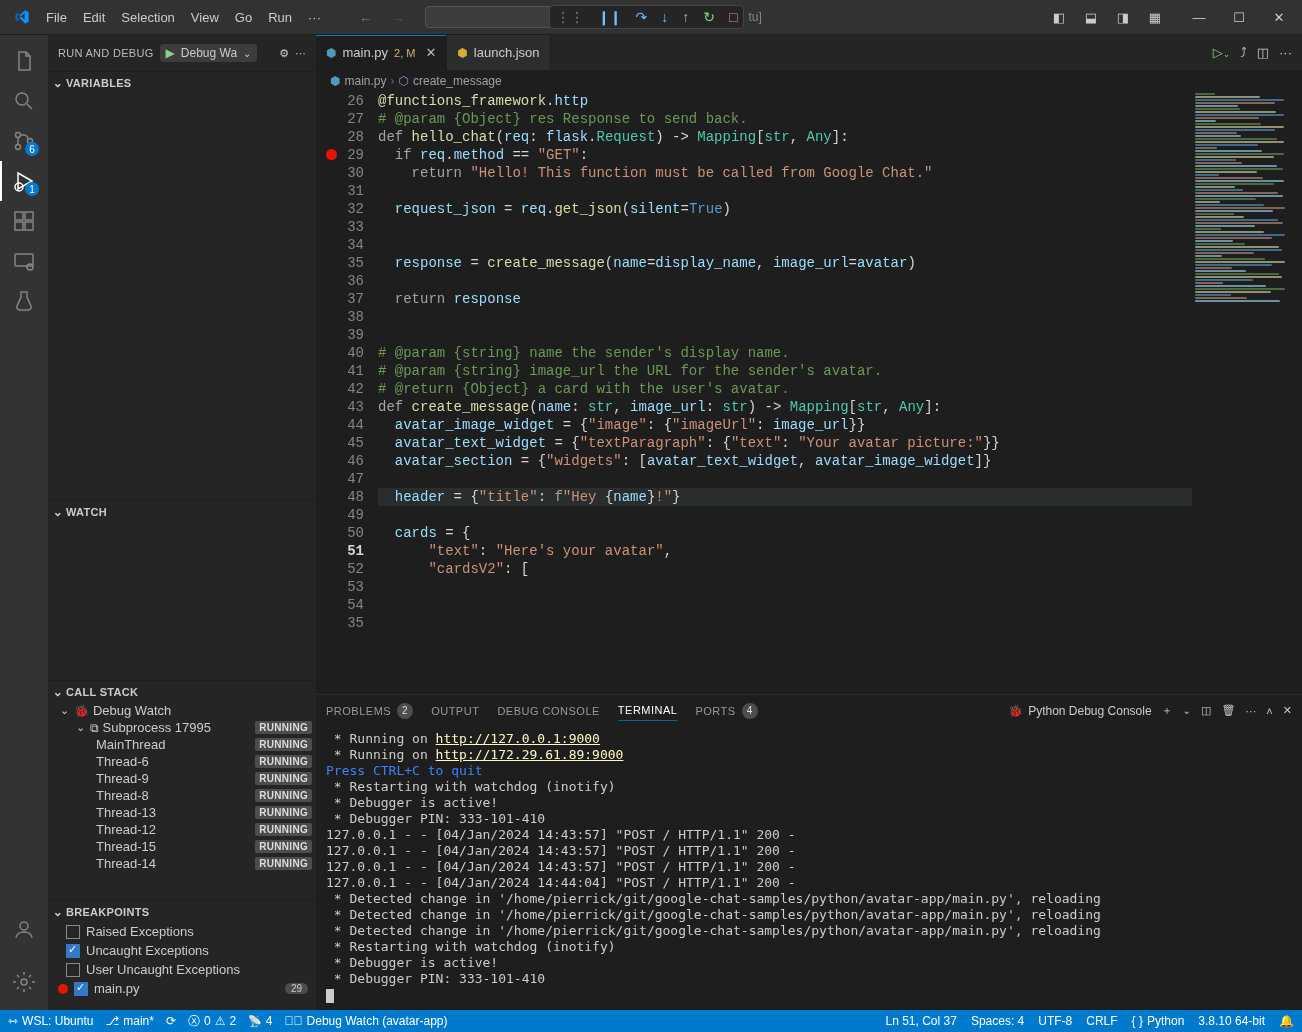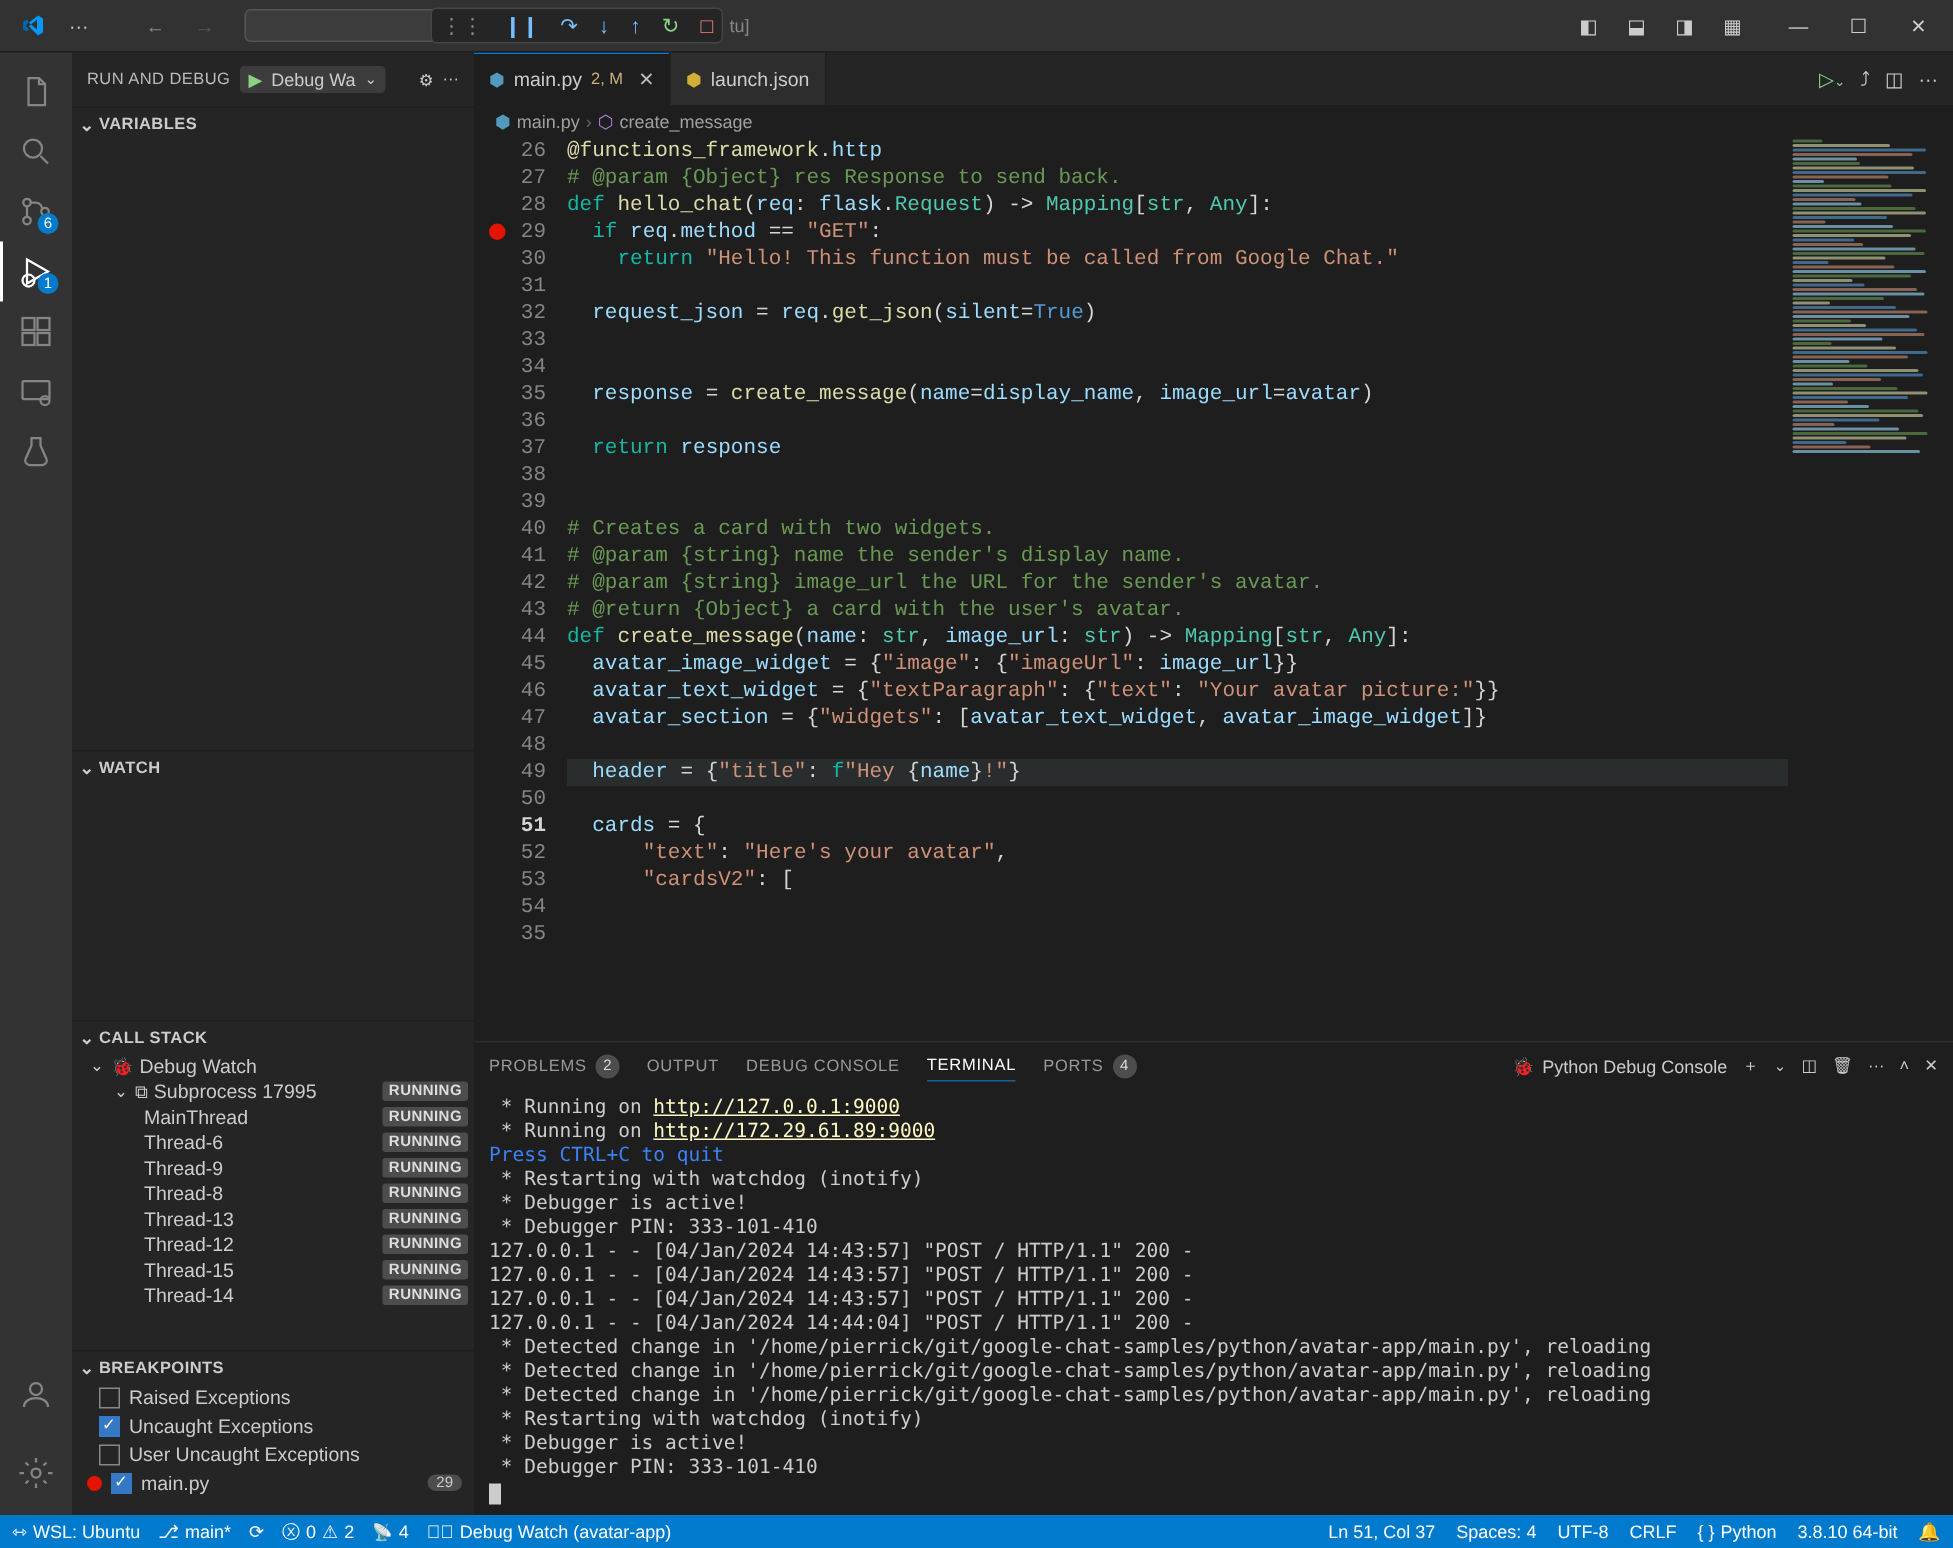--- a/index.html
+++ b/index.html
@@ -117,21 +117,21 @@
   .editor-split { flex:1; display:flex; flex-direction:column; overflow:hidden; }
   .code-area { flex: 1 1 auto; display:flex; overflow:hidden; font-family:'Consolas','Courier New',monospace; font-size:14px; line-height:18px; position:relative;}
   .gutter { width:62px; text-align:right; color:#858585; padding-right:14px; user-select:none; position:relative;}
   .gutter .ln { height:18px; position:relative;}
   .gutter .current { color:#d4d4d4; font-weight:600;}
   .bp-marker { position:absolute; left:10px; top:3px; width:11px; height:11px; border-radius:50%; background:#e51400; }
   .code-col { flex:1; overflow:hidden; }
   .code-line { height:18px; white-space:pre; }
   .hl-line { background:#2a2d2e; }
   
-  .c-cm { color:#6a9955; } .c-kw { color:#14b8a6; } .c-fn { color:#dcdcaa; }
+  .c-cm { color:#6a9955; } .c-kw { color:#a3a3a3; } .c-fn { color:#dcdcaa; }
   .c-var { color:#9cdcfe; } .c-str { color:#ce9178; } .c-cls { color:#4ec9b0; } .c-op { color:#d4d4d4; } .c-prm { color: #9cdcfe; }
   .c-dec { color:#dcdcaa; } .c-const { color:#569cd6;}
   .minimap { width:110px; background:#1e1e1e; position:relative; }
   .minimap .mm-line { height:2px; margin:1px 3px; border-radius:1px; }
 
   .panel {
     height: 316px; background:#1e1e1e; border-top:1px solid #2d2d2d;
     display:flex; flex-direction:column;
   }
   .panel-tabs { height:32px; display:flex; align-items:center; padding:0 10px; gap:18px; font-size:11px; color:#999; border-bottom:1px solid #1e1e1e;}
@@ -155,20 +155,28 @@
 </head>
 <body>
 
 <div class="title-bar">
   <span class="vscode-logo">
     <svg viewBox="0 0 24 24" width="16" height="16">
         <path fill="#0098ff" d="M17 2l5 3v14l-5 3-9-9 2-2 6 5V6l-6 5-2-2z"></path>
         <path fill="#0065a9" d="M2 8l4-2 2 2-3 4 3 4-2 2-4-2z"></path>
       </svg>
   </span>
+  <div id="menu-items" style="display:flex;">
+      <span class="menu-item">File</span>
+      <span class="menu-item">Edit</span>
+      <span class="menu-item">Selection</span>
+      <span class="menu-item">View</span>
+      <span class="menu-item">Go</span>
+      <span class="menu-item">Run</span>
+    </div>
   <span class="menu-item">···</span>
   <div class="nav-arrows">
     <span>←</span>
     <span style="color:#555">→</span>
   </div>
   <div class="search-cmd"></div>
   <div class="debug-toolbar">
     <span style="color:#888">⋮⋮</span>
     <span style="color:#75beff">❙❙</span>
     <span style="color:#75beff">↷</span>
@@ -434,21 +442,20 @@
             <div class="code-line"><span class="c-kw">    return </span><span class="c-str">"Hello! This function must be called from Google Chat."</span></div>
             <div class="code-line">&nbsp;</div>
             <div class="code-line"><span class="c-var">  request_json</span><span class="c-op"> = </span><span class="c-var">req</span><span class="c-op">.</span><span class="c-fn">get_json</span><span class="c-op">(</span><span class="c-prm">silent</span><span class="c-op">=</span><span class="c-const">True</span><span class="c-op">)</span></div>
             <div class="code-line">&nbsp;</div>
             <div class="code-line">&nbsp;</div>
             <div class="code-line"><span class="c-var">  response</span><span class="c-op"> = </span><span class="c-fn">create_message</span><span class="c-op">(</span><span class="c-prm">name</span><span class="c-op">=</span><span class="c-var">display_name</span><span class="c-op">, </span><span class="c-prm">image_url</span><span class="c-op">=</span><span class="c-var">avatar</span><span class="c-op">)</span></div>
             <div class="code-line">&nbsp;</div>
             <div class="code-line"><span class="c-kw">  return </span><span class="c-var">response</span></div>
             <div class="code-line">&nbsp;</div>
             <div class="code-line">&nbsp;</div>
-            <div class="code-line"><span class="c-cm"># Creates a card with two widgets.</span></div>
             <div class="code-line"><span class="c-cm"># @param {string} name the sender's display name.</span></div>
             <div class="code-line"><span class="c-cm"># @param {string} image_url the URL for the sender's avatar.</span></div>
             <div class="code-line"><span class="c-cm"># @return {Object} a card with the user's avatar.</span></div>
             <div class="code-line"><span class="c-kw">def </span><span class="c-fn">create_message</span><span class="c-op">(</span><span class="c-prm">name</span><span class="c-op">: </span><span class="c-cls">str</span><span class="c-op">, </span><span class="c-prm">image_url</span><span class="c-op">: </span><span class="c-cls">str</span><span class="c-op">) -&gt; </span><span class="c-cls">Mapping</span><span class="c-op">[</span><span class="c-cls">str</span><span class="c-op">, </span><span class="c-cls">Any</span><span class="c-op">]:</span></div>
             <div class="code-line"><span class="c-var">  avatar_image_widget</span><span class="c-op"> = {</span><span class="c-str">"image"</span><span class="c-op">: {</span><span class="c-str">"imageUrl"</span><span class="c-op">: </span><span class="c-var">image_url</span><span class="c-op">}}</span></div>
             <div class="code-line"><span class="c-var">  avatar_text_widget</span><span class="c-op"> = {</span><span class="c-str">"textParagraph"</span><span class="c-op">: {</span><span class="c-str">"text"</span><span class="c-op">: </span><span class="c-str">"Your avatar picture:"</span><span class="c-op">}}</span></div>
             <div class="code-line"><span class="c-var">  avatar_section</span><span class="c-op"> = {</span><span class="c-str">"widgets"</span><span class="c-op">: [</span><span class="c-var">avatar_text_widget</span><span class="c-op">, </span><span class="c-var">avatar_image_widget</span><span class="c-op">]}</span></div>
             <div class="code-line">&nbsp;</div>
             <div class="code-line hl-line"><span class="c-var">  header</span><span class="c-op"> = {</span><span class="c-str">"title"</span><span class="c-op">: </span><span class="c-kw">f</span><span class="c-str">"Hey </span><span class="c-op">{</span><span class="c-var">name</span><span class="c-op">}</span><span class="c-str">!"</span><span class="c-op">}</span></div>
             <div class="code-line">&nbsp;</div>

